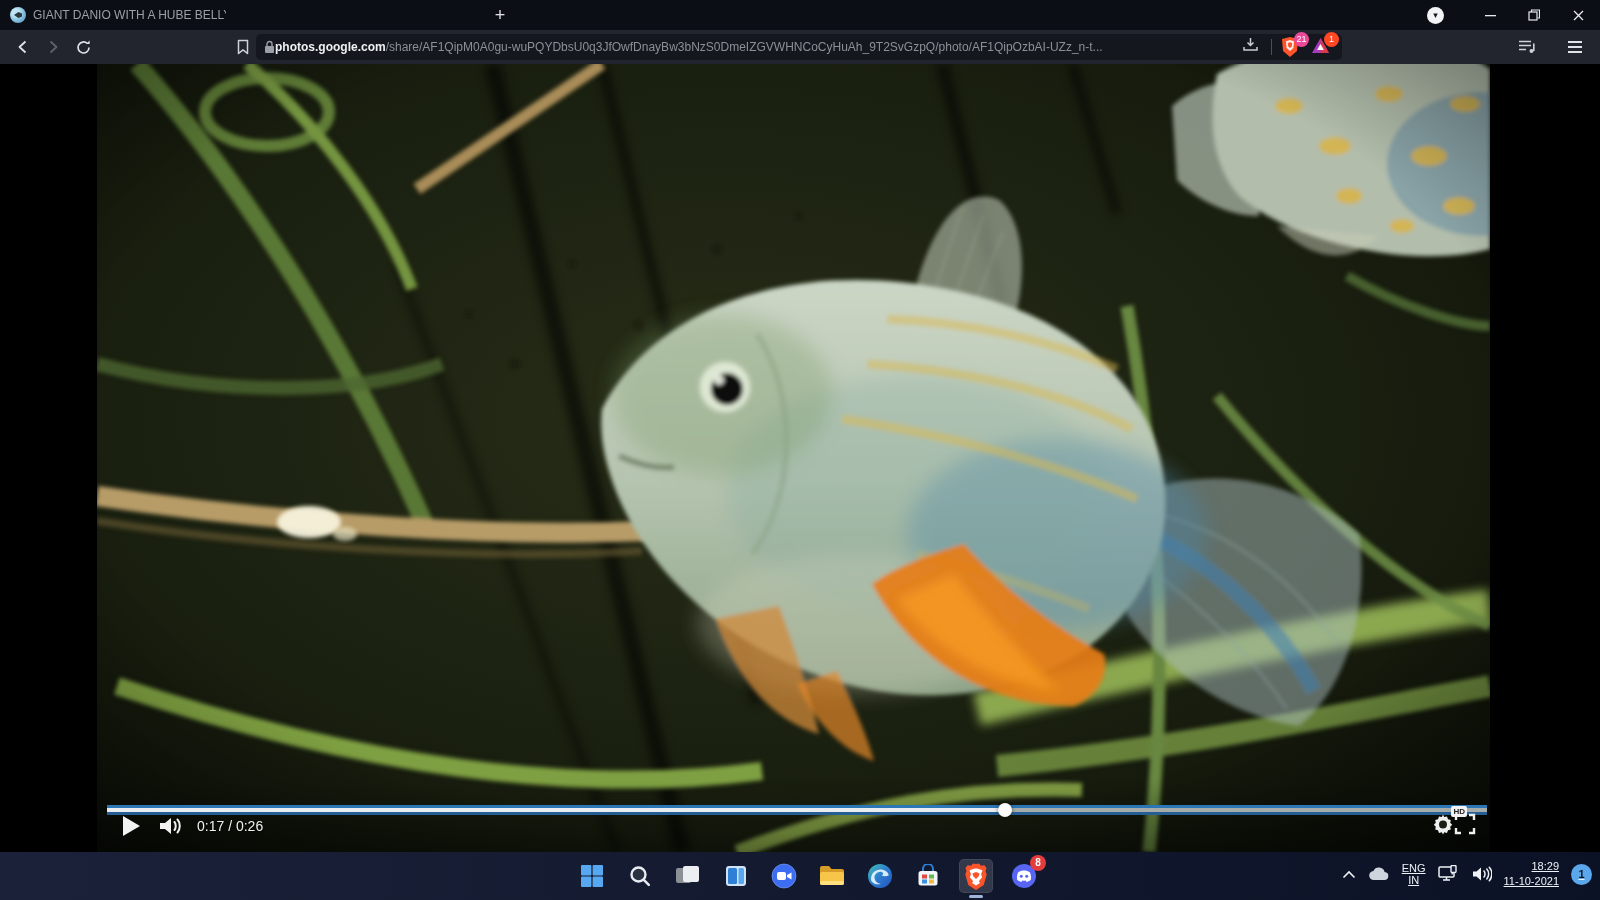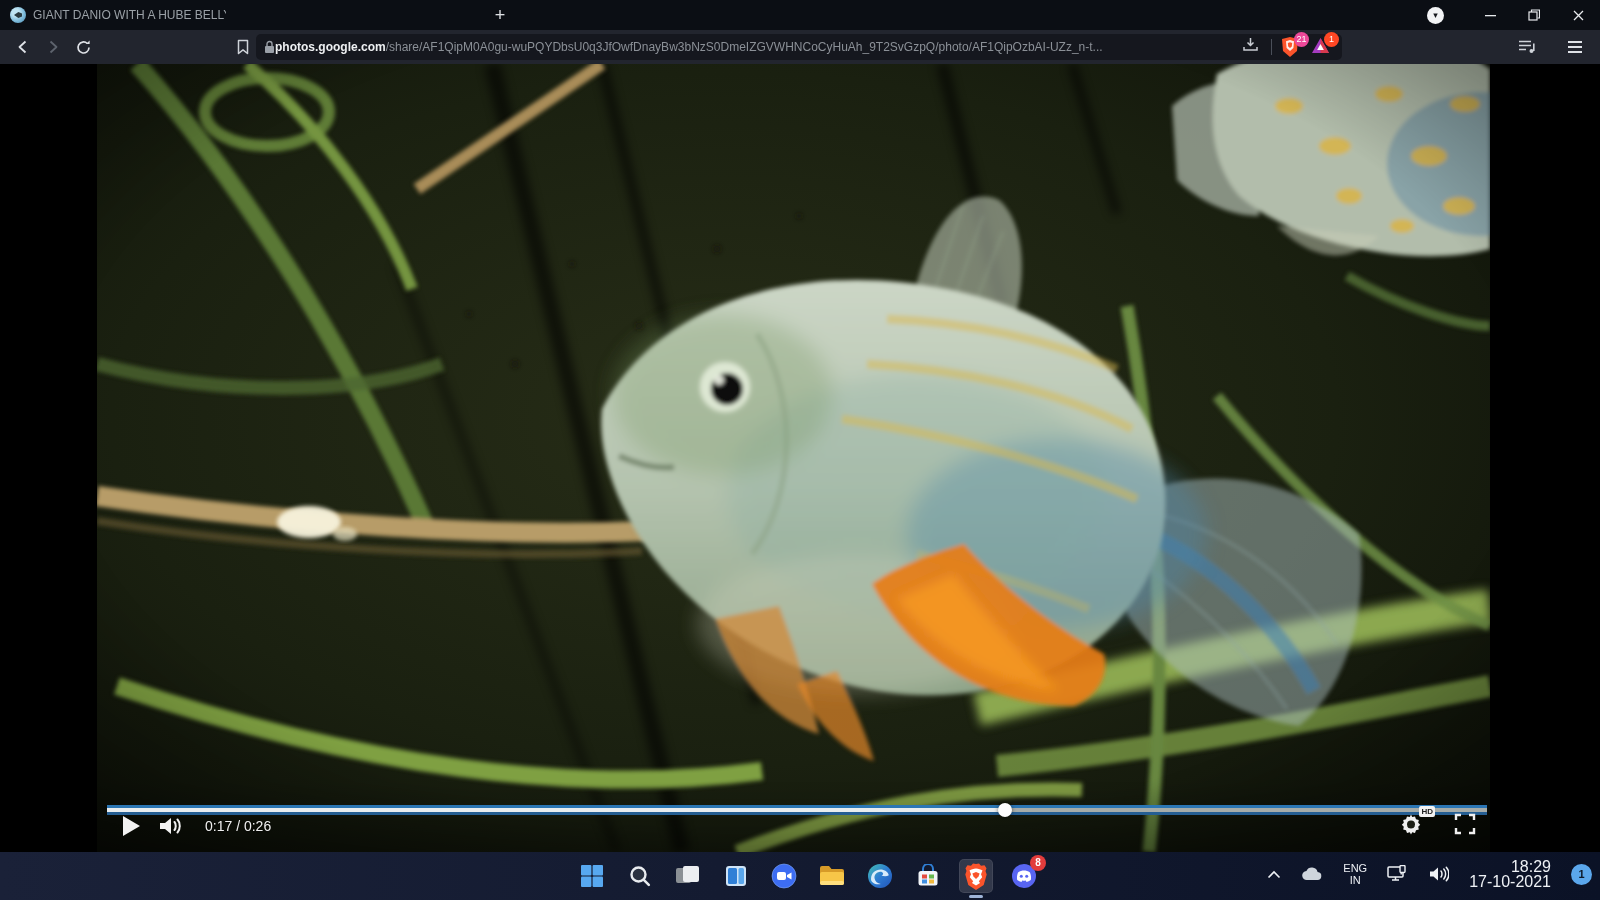--- a/index.html
+++ b/index.html
@@ -47,36 +47,36 @@
   
   .viewport { position:absolute; left:0; top:64px; width:1600px; height:788px; background:#000; }
   .video { position:absolute; left:97px; top:0; width:1393px; height:788px; overflow:hidden; background:#12150c; }
   .video svg.scene { position:absolute; left:0; top:0; }
   .player-bottom { position:absolute; left:0; bottom:0; width:100%; height:70px; background:linear-gradient(transparent, rgba(0,0,0,.28)); }
   .progress { position:absolute; left:10px; right:3px; top:741px; height:10px; border-top:3px solid #2b76b4; border-bottom:3px solid #255e92; background:#a6aca9; cursor:pointer; }
   .progress-played { position:absolute; left:0; top:0; bottom:0; background:#e9edef; }
   .progress-playhead { position:absolute; top:-5px; width:14px; height:14px; margin-left:-7px; border-radius:50%; background:#fdfdfd; box-shadow:0 0 4px rgba(0,0,0,.5); cursor:grab; }
   .controls { position:absolute; left:0; bottom:8px; width:100%; height:36px; display:flex; align-items:center; }
   .ctrl-btn { width:40px; height:36px; display:flex; align-items:center; justify-content:center; cursor:pointer; }
-  .time-display { color:#f0f0f0; font-size:14px; margin-left:14px; text-shadow:0 1px 2px rgba(0,0,0,.7); }
-  .controls-right { position:absolute; right:14px; bottom:0; height:36px; display:flex; align-items:center; gap:32px; }
+  .time-display { color:#f0f0f0; font-size:14px; margin-left:6px; text-shadow:0 1px 2px rgba(0,0,0,.7); }
+  .controls-right { position:absolute; right:14px; bottom:0; height:36px; display:flex; align-items:center; gap:0; }
   .gear-wrap { position:relative; cursor:pointer; }
   .hd-badge { position:absolute; top:-7px; right:-13px; background:#f2f2f2; color:#222; font-size:8px; font-weight:bold; padding:1px 2px; border-radius:2px; }
 
   
   .taskbar { position:absolute; left:0; top:852px; width:1600px; height:48px; background:linear-gradient(90deg,#1a2138 0%, #141b31 45%, #0b1226 100%); }
   .task-center { position:absolute; left:0; top:0; width:1600px; height:48px; display:flex; align-items:center; justify-content:center; gap:14px; padding-left:16px; }
   .task-icon { width:34px; height:34px; border-radius:5px; display:flex; align-items:center; justify-content:center; position:relative; cursor:pointer; }
   .task-icon.active-app { background:rgba(255,255,255,.14); box-shadow:inset 0 0 0 1px rgba(255,255,255,.08); }
   .task-icon.active-app::after { content:""; position:absolute; bottom:-5px; left:10px; width:14px; height:3px; border-radius:2px; background:#9fb4d8; }
   .app-badge { position:absolute; top:-4px; right:-5px; width:16px; height:16px; border-radius:50%; background:#e23c3c; color:#fff; font-size:10px; font-weight:bold; text-align:center; line-height:16px; }
-  .tray { position:absolute; right:8px; top:0; height:44px; display:flex; align-items:center; gap:20px; color:#eef1f5; }
+  .tray { position:absolute; right:8px; top:0; height:44px; display:flex; align-items:center; gap:12px; color:#eef1f5;text-decoration:underline; }
   .tray-btn { display:flex; align-items:center; justify-content:center; cursor:pointer; }
   .lang { font-size:11px; line-height:12px; text-align:center; cursor:pointer; }
-  .clock { font-size:16px; line-height:15px; text-align:right; cursor:pointer; }
+  .clock { font-size:11px; line-height:15px; text-align:right; cursor:pointer; }
   .notif-badge { width:21px; height:21px; border-radius:50%; background:#5ba7ec; color:#0d1a2b; font-size:11px; font-weight:bold; text-align:center; line-height:21px; cursor:pointer; }
 </style>
 </head>
 <body>
 
 <div class="screen">
 
   <div class="tabbar">
     <div class="tab tab-inactive">
       <span class="fav1"></span>
@@ -462,18 +462,18 @@
           </svg>
       </span>
       <span class="tray-btn">
         <svg width="20" height="16" viewBox="0 0 20 16">
             <path d="M1 5.5h3.5L9 1.5v13L4.5 10.5H1z" fill="#eef1f5"></path>
             <path d="M12 5c1.3 1.5 1.3 4.5 0 6M14.8 3c2.4 2.7 2.4 7.3 0 10M17.3 1.2c3.4 3.8 3.4 9.8 0 13.6" stroke="#eef1f5" stroke-width="1.5" fill="none" stroke-linecap="round"></path>
           </svg>
       </span>
       <span class="clock">
         <div>18:29</div>
-        <div>17-10-2021</div>
+        <div>11-10-2021</div>
       </span>
       <span class="notif-badge">1</span>
     </div>
   </div>
 </div>
 
 </body></html>

